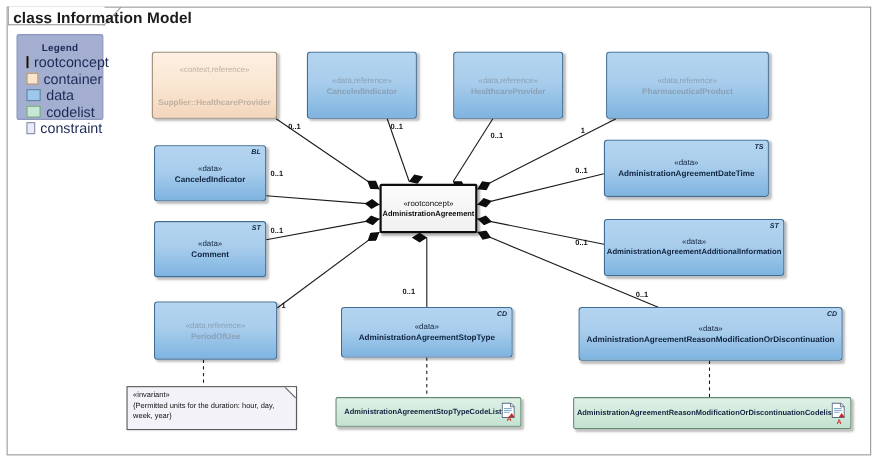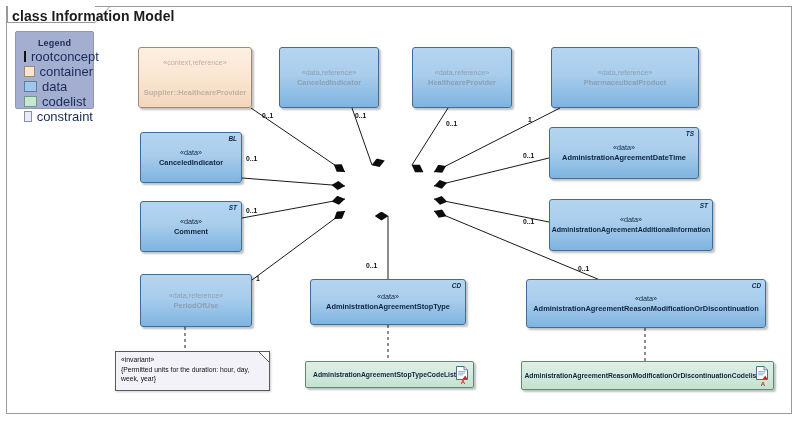--- a/index.html
+++ b/index.html
@@ -305,20 +305,24 @@
     <div class="tag">ST</div>
     <div class="stereo">«data»</div>
     <div class="nm">Comment</div>
   </div>
 
   <div class="node data ref" style="left:140px;top:274px;width:112px;height:53px;">
     <div class="stereo">«data,reference»</div>
     <div class="nm">PeriodOfUse</div>
   </div>
 
+  <div class="node rootconcept" style="left:345px;top:167px;width:89px;height:45px;">
+    <div class="stereo">«rootconcept»</div>
+    <div class="nm" style="font-size:6.8px;">AdministrationAgreement</div>
+  </div>
 
   <div class="node data" style="left:549px;top:127px;width:150px;height:52px;">
     <div class="tag">TS</div>
     <div class="stereo">«data»</div>
     <div class="nm">AdministrationAgreementDateTime</div>
   </div>
 
   <div class="node data" style="left:549px;top:199px;width:164px;height:52px;">
     <div class="tag">ST</div>
     <div class="stereo">«data»</div>

